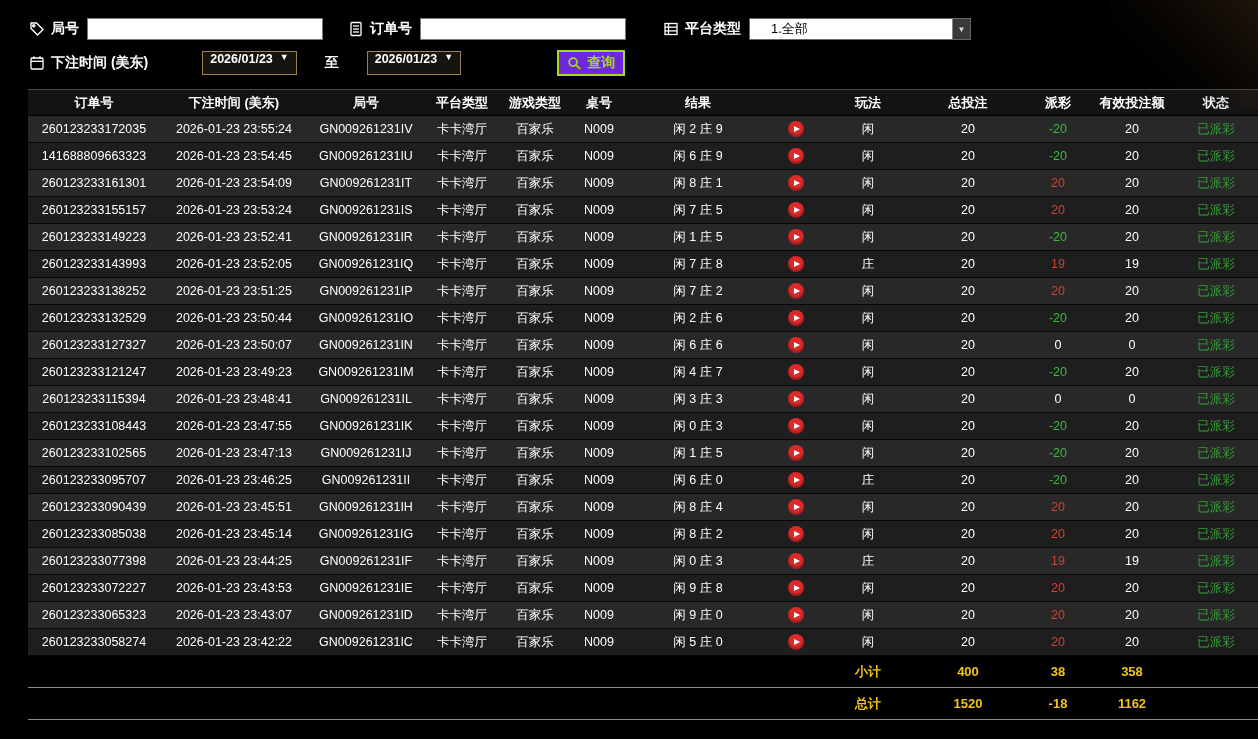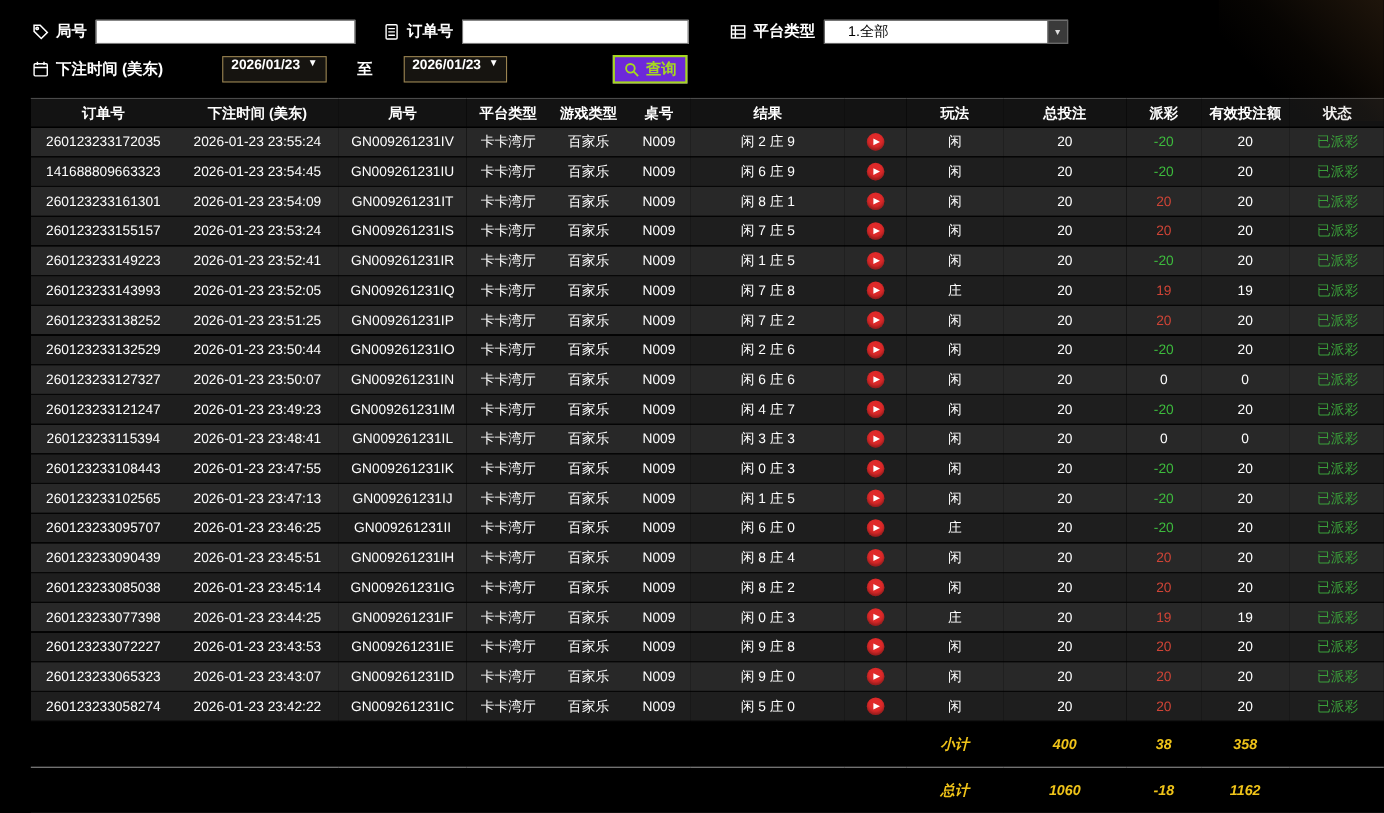--- a/index.html
+++ b/index.html
@@ -84,21 +84,21 @@
     width:16px;height:16px;border-radius:50%;background:var(--play-red);
     vertical-align:middle;cursor:pointer;box-shadow:inset 0 -2px 3px rgba(0,0,0,.35);
   }
   .play-btn .tri{
     width:0;height:0;border-left:6px solid #fff;
     border-top:3.5px solid transparent;border-bottom:3.5px solid transparent;
     margin-left:2px;
   }
   tfoot tr.summary-row{background:#000;border-top:1px solid #8d8d8d;}
   tfoot tr.summary-row:last-child{border-bottom:1px solid #8d8d8d;}
-  tfoot tr.summary-row td{color:var(--summary-yellow);font-weight:bold;font-size:13px;height:42px;font-style:italic;}
+  tfoot tr.summary-row td{color:var(--summary-yellow);font-weight:bold;font-size:13px;height:32px;}
 </style>
 </head>
 <body>
 
 <div class="page">
 
   <div class="filter-row">
     <span class="f-icon">
       <svg width="16" height="16" viewBox="0 0 16 16" fill="none" stroke="#fff" stroke-width="1.4">
         <path d="M2 2 h5.5 L14 8.5 8.5 14 2 7.5 Z"></path>
@@ -584,20 +584,20 @@
         <td colspan="8"></td>
         <td>小计</td>
         <td>400</td>
         <td>38</td>
         <td>358</td>
         <td></td>
       </tr>
       <tr class="summary-row">
         <td colspan="8"></td>
         <td>总计</td>
-        <td>1060</td>
+        <td>1520</td>
         <td>-18</td>
         <td>1162</td>
         <td></td>
       </tr>
     </tfoot>
   </table>
 </div>
 
 </body></html>

